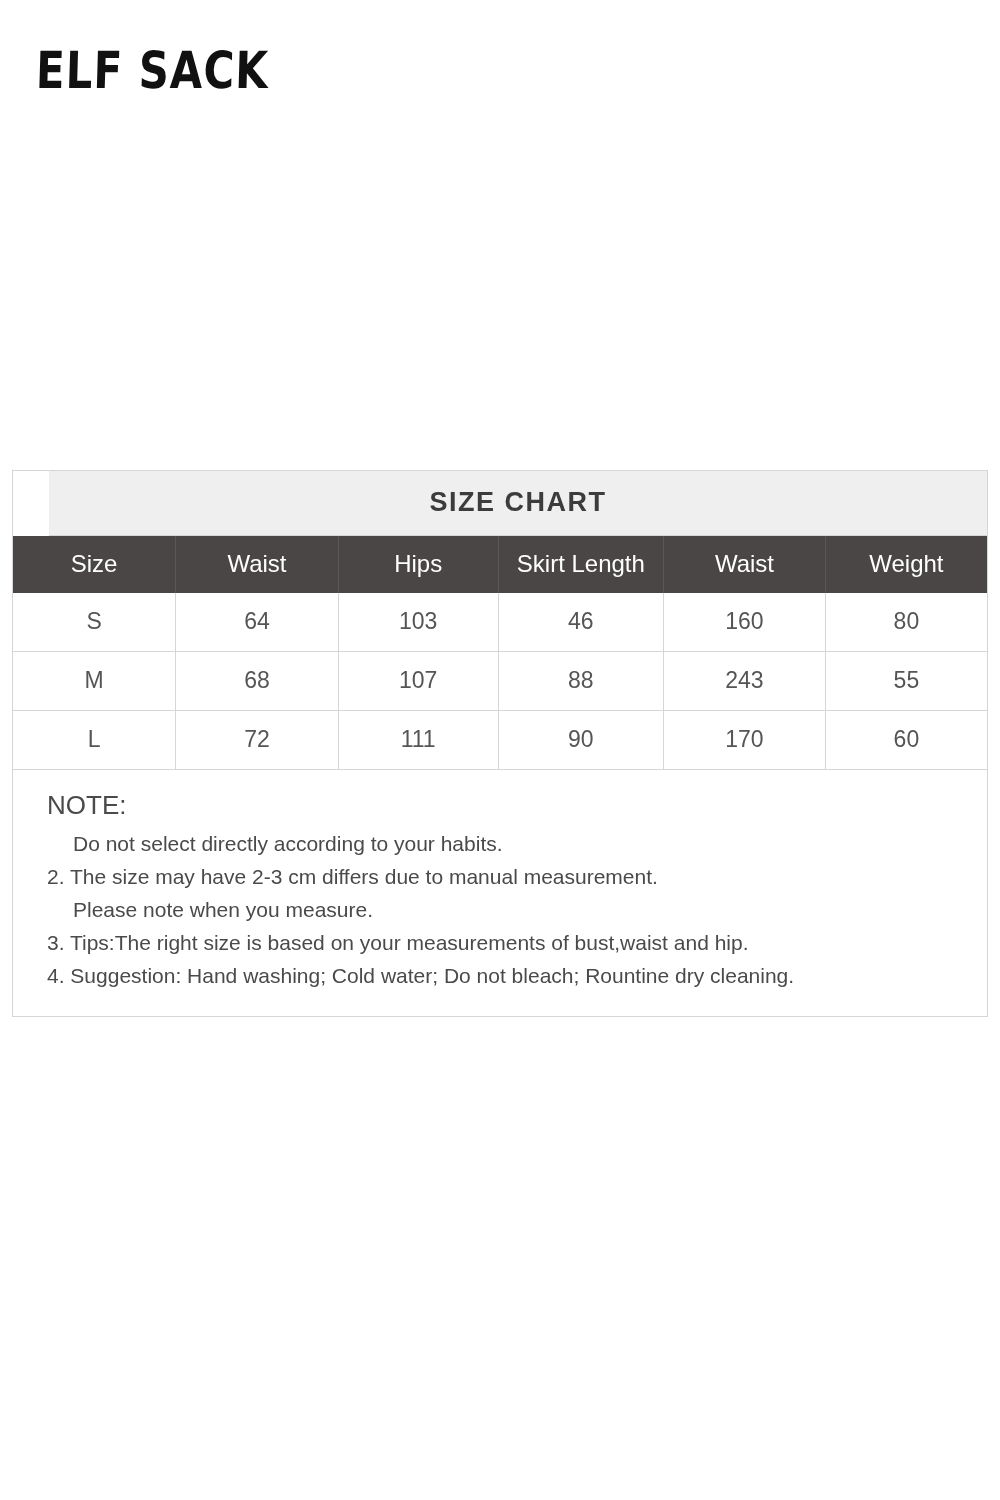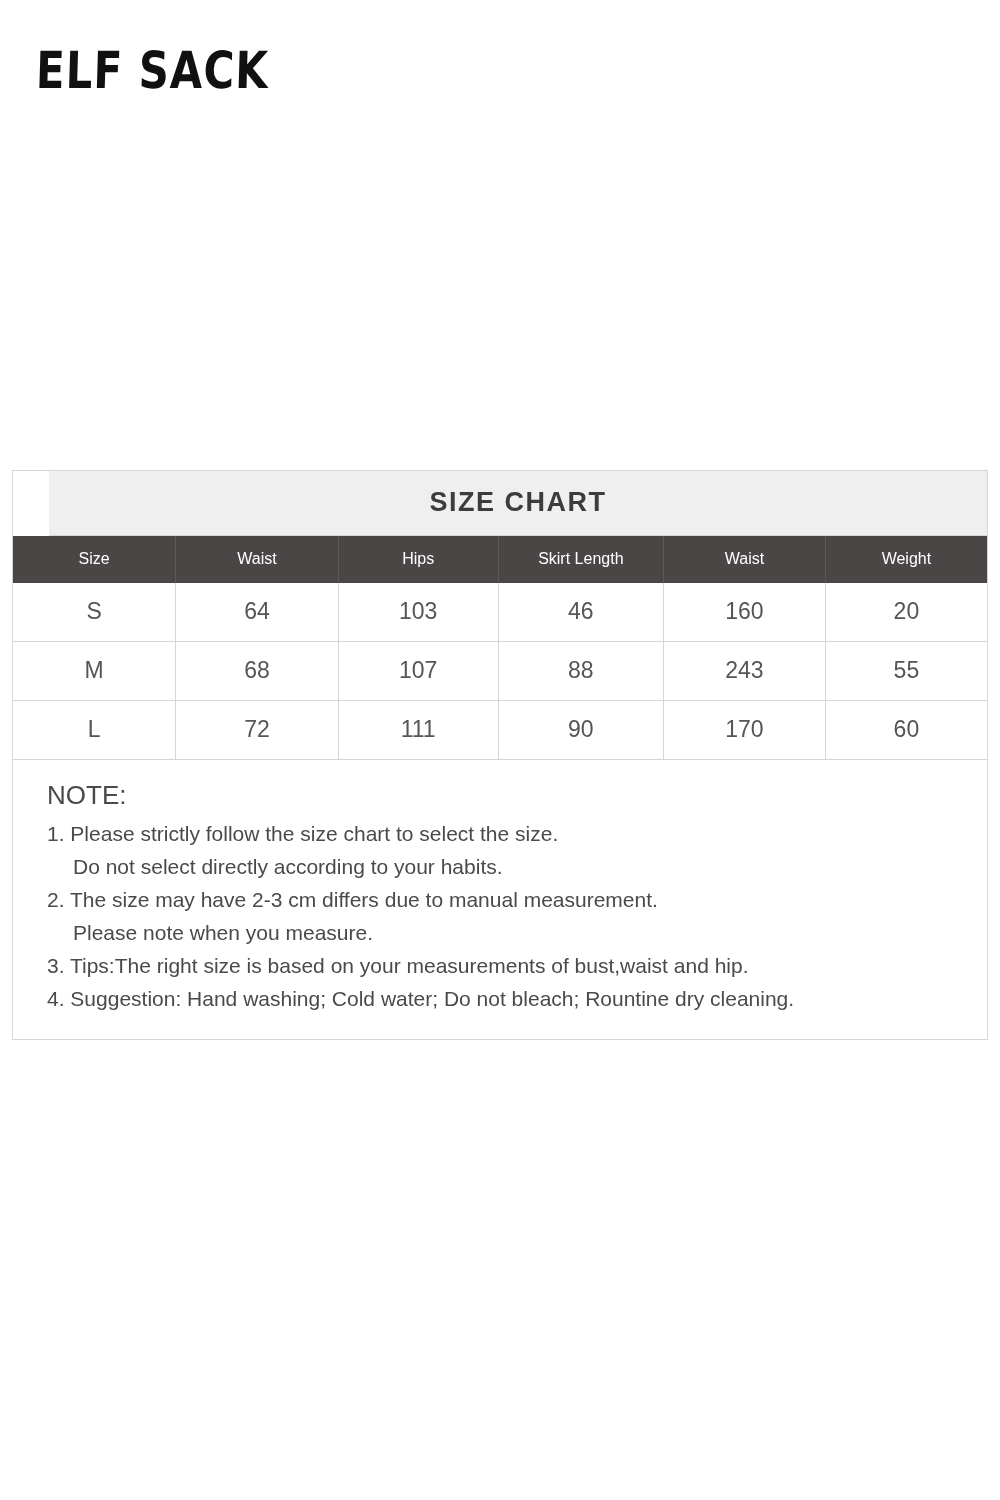--- a/index.html
+++ b/index.html
@@ -61,21 +61,21 @@
 
   table.size-table {
     width: 100%;
     border-collapse: collapse;
     table-layout: fixed;
   }
   table.size-table th {
     background: #4a4646;
     color: #ffffff;
     font-weight: normal;
-    font-size: 16px;
+    font-size: 24px;
     padding: 14px 0 15px 0;
     text-align: center;
     border-right: 1px solid #5c5858;
   }
   table.size-table th:last-child { border-right: none; }
 
   table.size-table td {
     text-align: center;
     font-size: 23px;
     color: #555555;
@@ -144,21 +144,21 @@
         <th>Weight</th>
       </tr>
     </thead>
     <tbody>
       <tr>
         <td>S</td>
         <td>64</td>
         <td>103</td>
         <td>46</td>
         <td>160</td>
-        <td>20</td>
+        <td>80</td>
       </tr>
       <tr>
         <td>M</td>
         <td>68</td>
         <td>107</td>
         <td>88</td>
         <td>243</td>
         <td>55</td>
       </tr>
       <tr>
@@ -167,21 +167,20 @@
         <td>111</td>
         <td>90</td>
         <td>170</td>
         <td>60</td>
       </tr>
     </tbody>
   </table>
 
   <div class="note-box">
     <div class="note-title">NOTE:</div>
-    <div class="note-line">1. Please strictly follow the size chart to select the size.</div>
     <div class="note-line indent">Do not select directly according to your habits.</div>
     <div class="note-line">2. The size may have 2-3 cm differs due to manual measurement.</div>
     <div class="note-line indent">Please note when you measure.</div>
     <div class="note-line">3. Tips:The right size is based on your measurements of bust,waist and hip.</div>
     <div class="note-line">4. Suggestion: Hand washing; Cold water; Do not bleach; Rountine dry cleaning.</div>
   </div>
 
 </div>
 
 </body></html>

